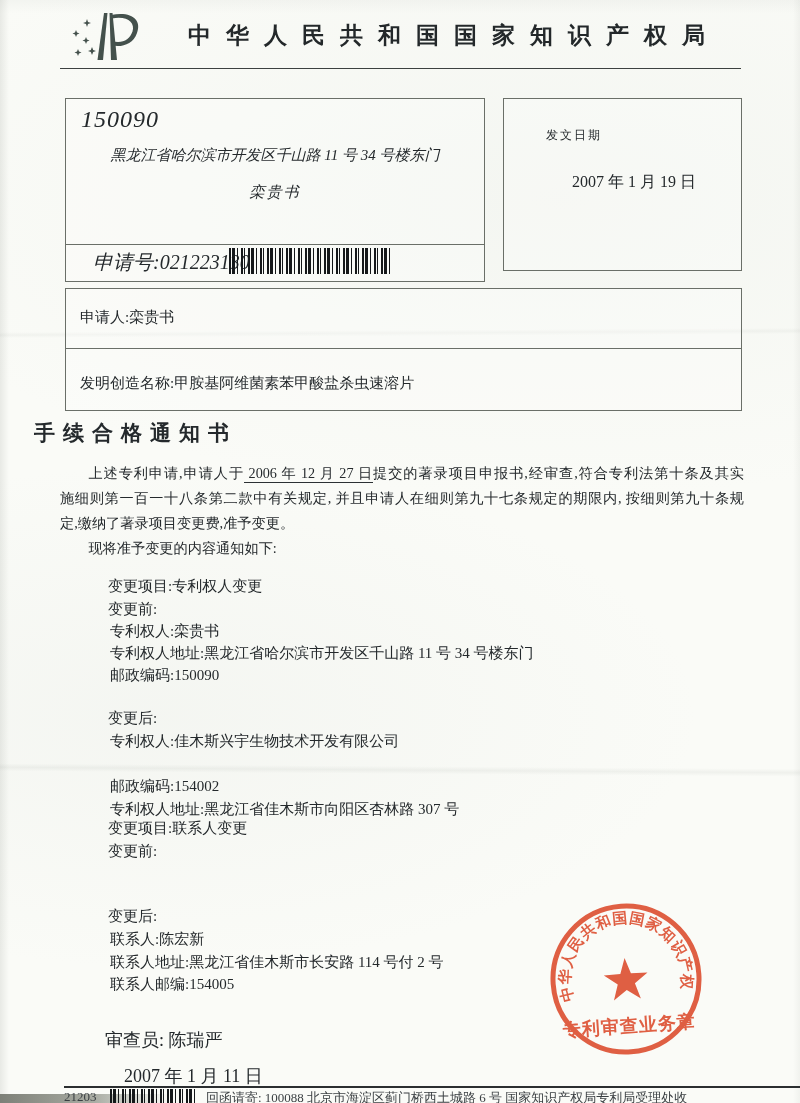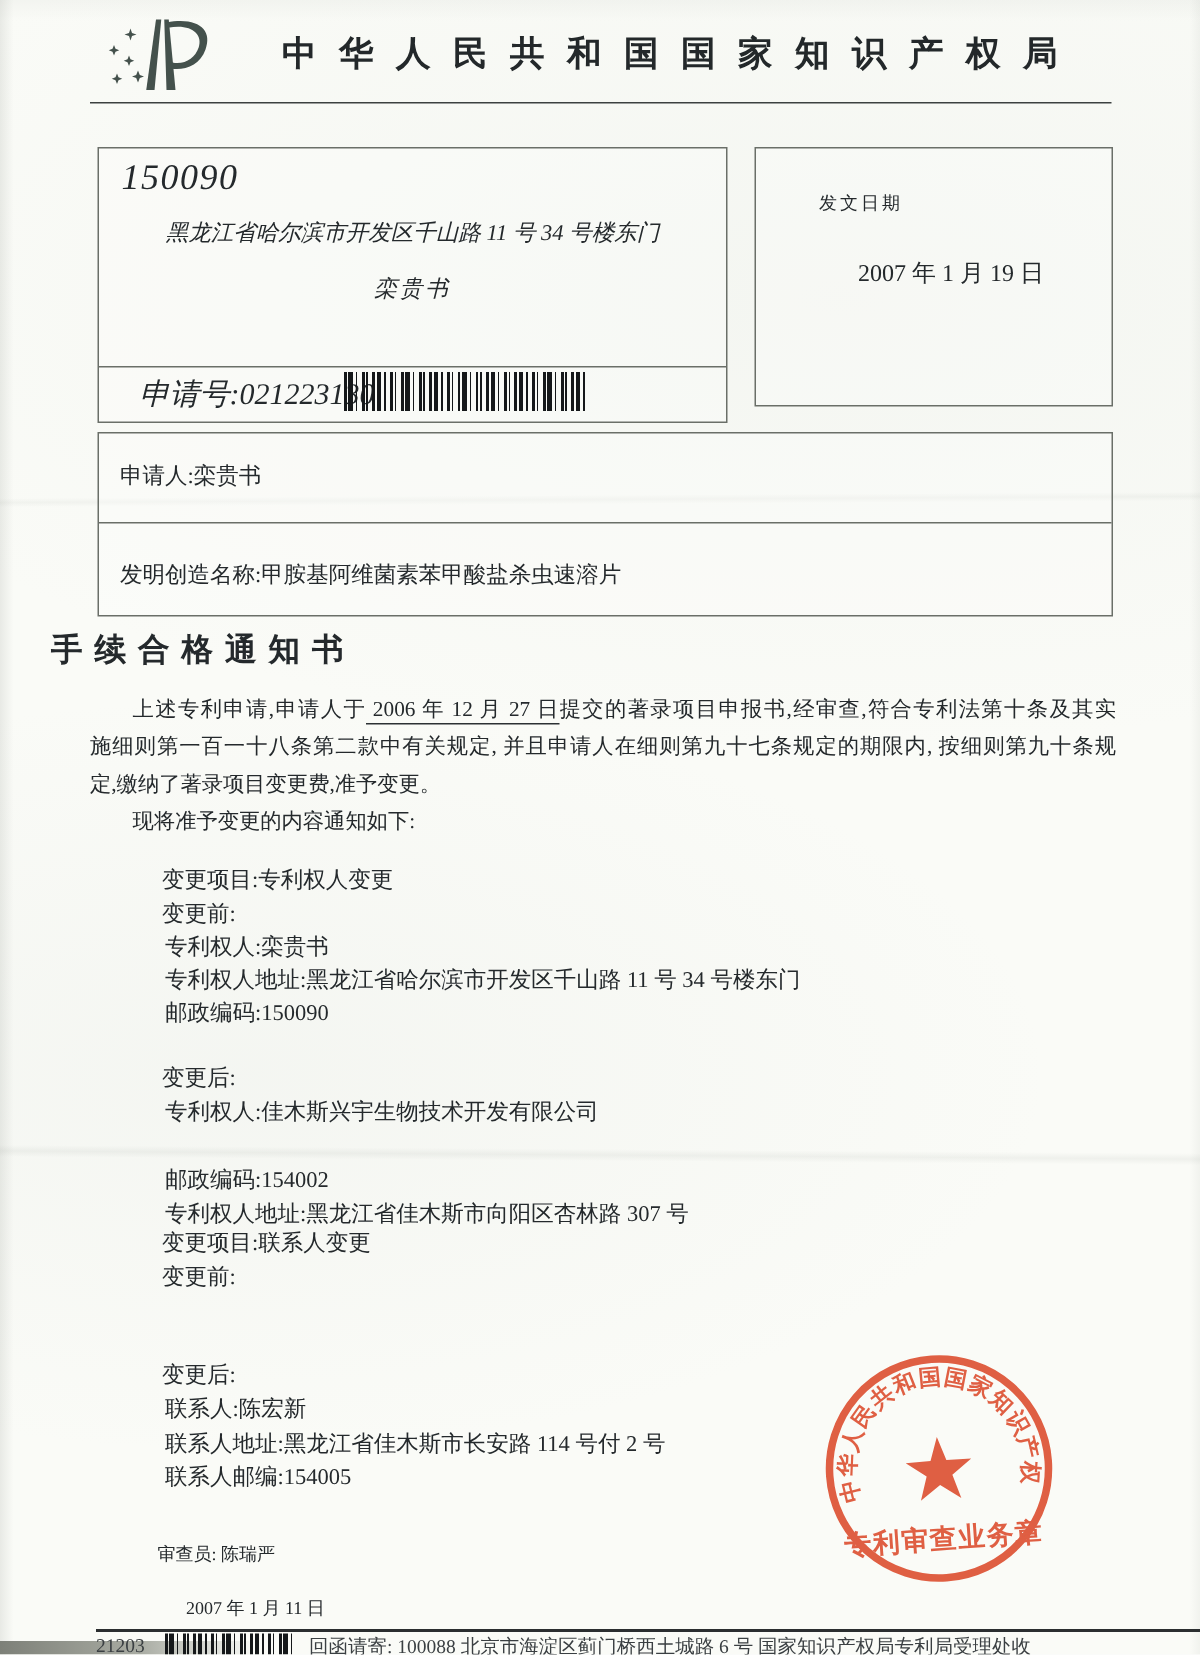--- a/index.html
+++ b/index.html
@@ -49,21 +49,21 @@
   
   #notice-title{left:0;top:419px;width:800px;text-align:left;font-size:21px;font-weight:700;letter-spacing:8px;padding-left:34px;box-sizing:border-box;}
   .bline{position:absolute;left:60px;width:684px;font-size:14.2px;line-height:25px;white-space:nowrap;overflow:hidden;}
   .jline{text-align:justify;text-align-last:justify;}
   .indent{text-indent:2em;}
   .uline{border-bottom:1px solid #2c3134;padding-bottom:1px;}
   .cline{position:absolute;font-size:15px;white-space:nowrap;}
   .lab{left:108px;}
   .det{left:110px;text-align:right;}
   
-  .sline{position:absolute;font-size:12px;white-space:nowrap;}
+  .sline{position:absolute;font-size:18px;white-space:nowrap;}
   
   #footer-rule{left:64px;top:1086px;width:736px;border-top:2px solid #2b2e30;}
   #footer-code{left:64px;top:1089px;font-size:13px;color:#3a3f42;}
   #footer-barcode{left:110px;top:1089px;width:88px;height:14px;}
   #footer-address{left:206px;top:1089px;font-size:13px;white-space:nowrap;color:#3a3f42;}
   
   #stamp{left:546px;top:899px;width:160px;height:160px;transform:rotate(-4deg);opacity:.88;mix-blend-mode:multiply;}
   #stamp text{font-family:"Liberation Serif","DejaVu Serif",serif;font-weight:700;}
 </style>
 </head>

